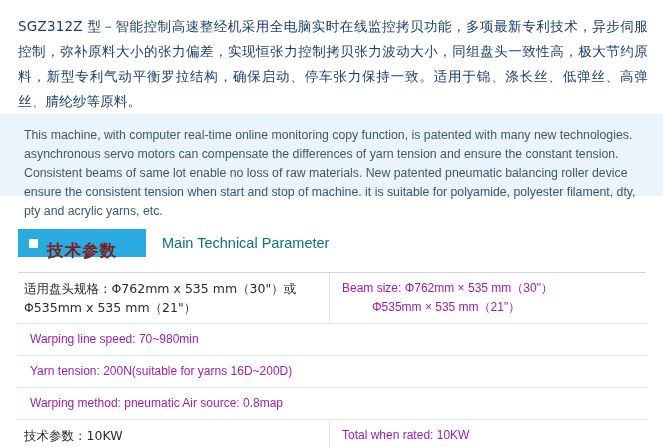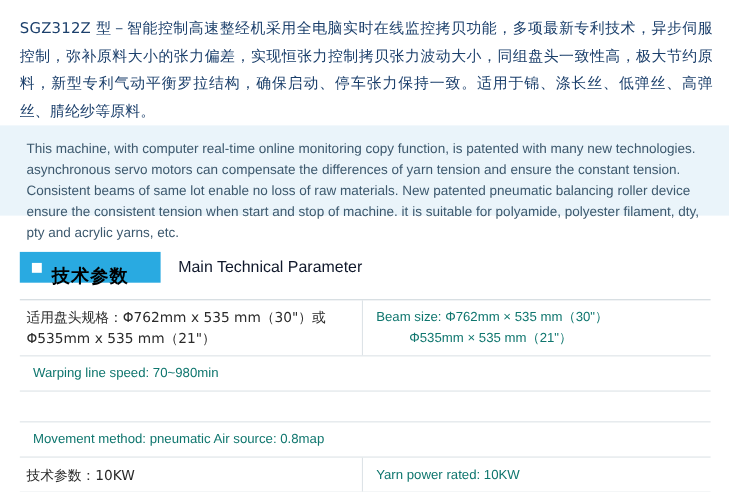--- a/index.html
+++ b/index.html
@@ -72,31 +72,31 @@
     display: flex;
     align-items: center;
   }
   .sec-title .bar .sq {
     width: 9px;
     height: 9px;
     background: #ffffff;
     margin-left: 11px;
   }
   .sec-title .bar .cn {
-    color: #000000;
+    color: #7f1d1d;
     font-size: 16.5px;
     font-weight: bold;
     margin-left: 9px;
     letter-spacing: 1px;
     font-family: "DejaVu Sans", "Liberation Sans", sans-serif;
     margin-top: 16px;
   }
   .sec-title .en {
     margin-left: 16px;
-    color: #0f172a;
+    color: #0f766e;
     font-size: 14.5px;
   }
 
   
   .spec {
     position: absolute;
     left: 18px;
     top: 272px;
     width: 628px;
     border-top: 1px solid #cfd7dc;
@@ -121,21 +121,21 @@
     color: #2b2b2b;
     font-family: "DejaVu Sans", "Liberation Sans", sans-serif;
     border-right: 1px solid #dde3e7;
   }
   .cell-en {
     flex: 1;
     box-sizing: border-box;
     padding: 6px 8px 6px 12px;
     font-size: 12px;
     line-height: 19px;
-    color: #0f766e;
+    color: #a21caf;
   }
   .cell-en .line2 {
     padding-left: 30px;
   }
 </style>
 </head>
 <body>
 
 <div class="page">
 
@@ -166,32 +166,35 @@
       </div>
     </div>
 
     <div class="spec-row">
       <div class="cell-en">
         <div>Warping line speed: 70~980min</div>
       </div>
     </div>
 
     <div class="spec-row">
-    </div>
-
-    <div class="spec-row">
-      <div class="cell-en">
-        <div>Movement method: pneumatic      Air source: 0.8map</div>
+      <div class="cell-en">
+        <div>Yarn tension: 200N(suitable for yarns 16D~200D)</div>
+      </div>
+    </div>
+
+    <div class="spec-row">
+      <div class="cell-en">
+        <div>Warping method: pneumatic      Air source: 0.8map</div>
       </div>
     </div>
 
     <div class="spec-row">
       <div class="cell-cn">
         <div>技术参数：10KW</div>
       </div>
       <div class="cell-en">
-        <div>Yarn power rated: 10KW</div>
+        <div>Total when rated: 10KW</div>
       </div>
     </div>
 
   </div>
 
 </div>
 
 </body></html>

